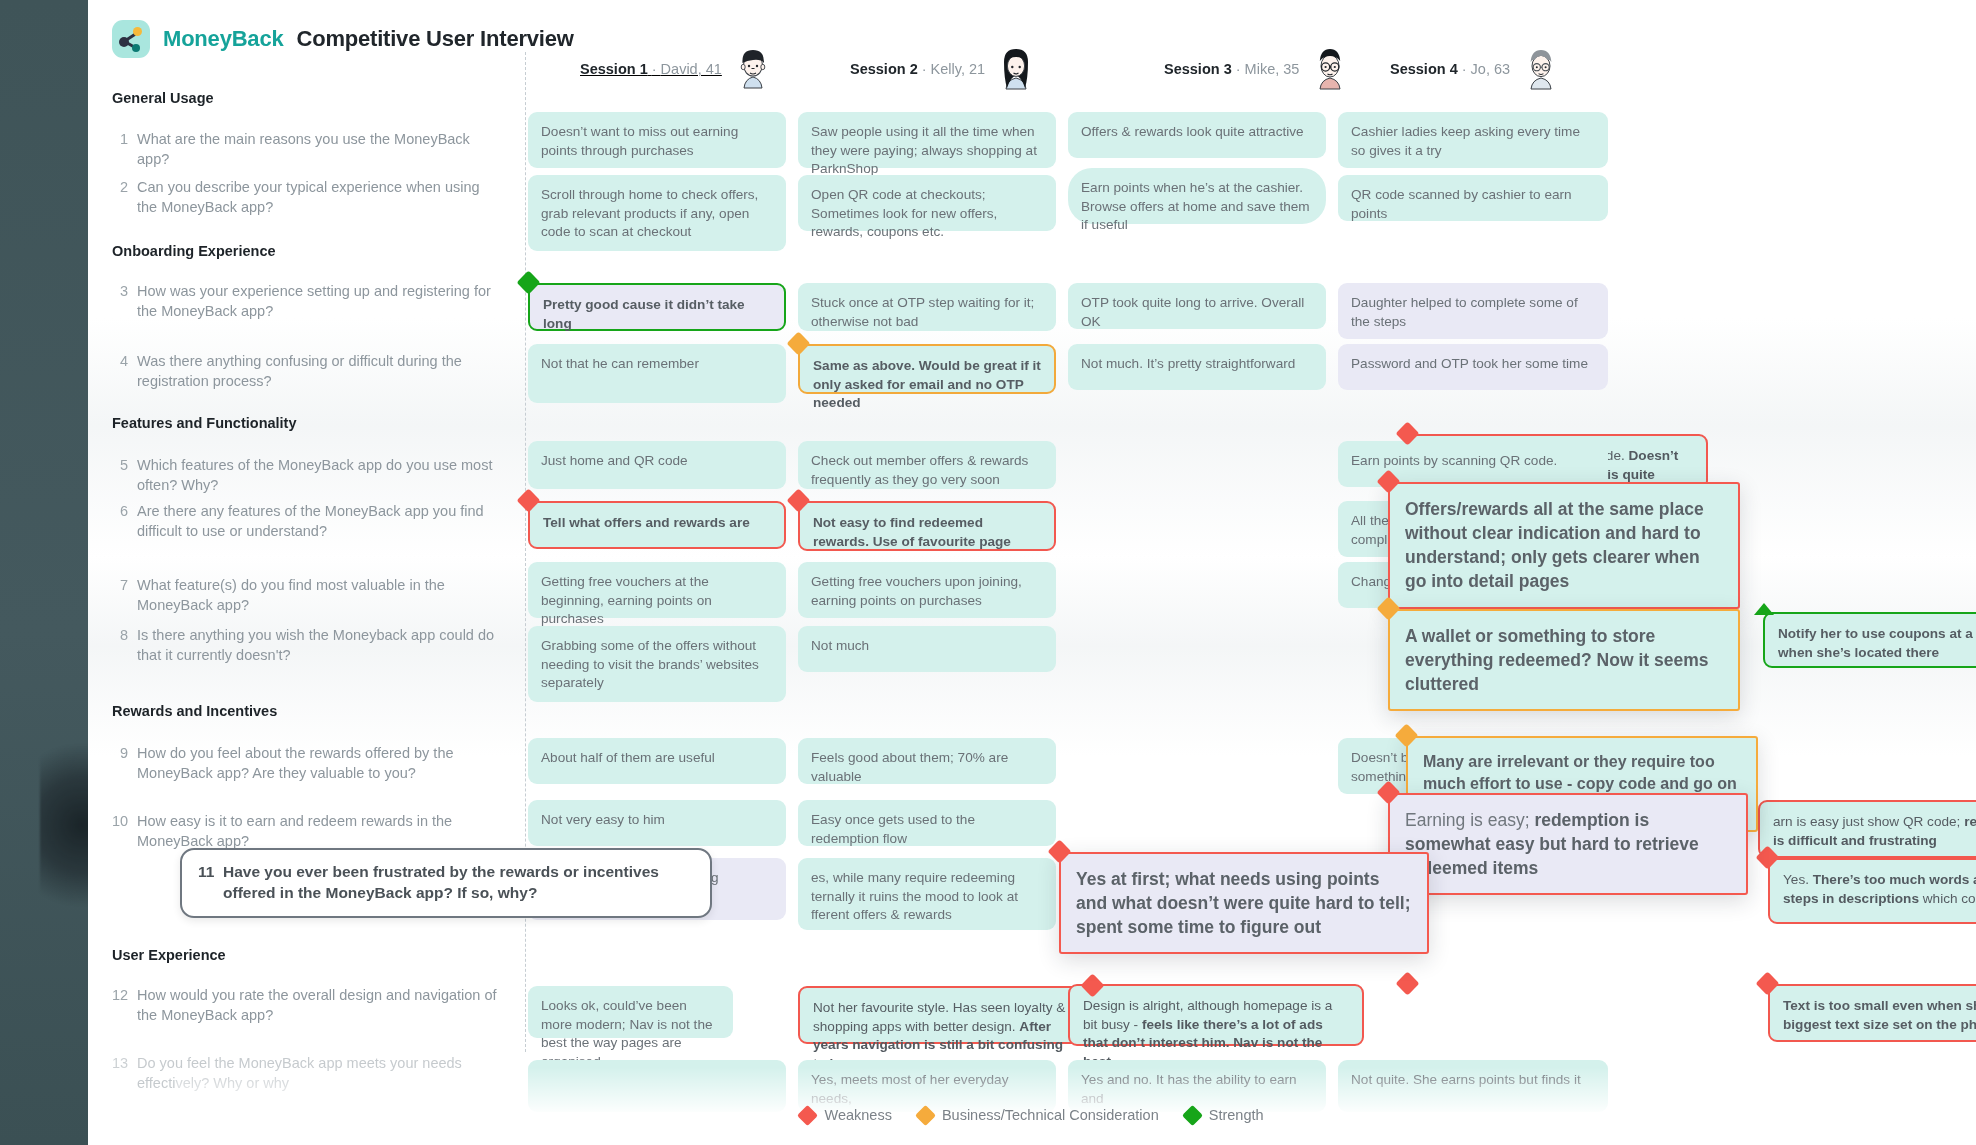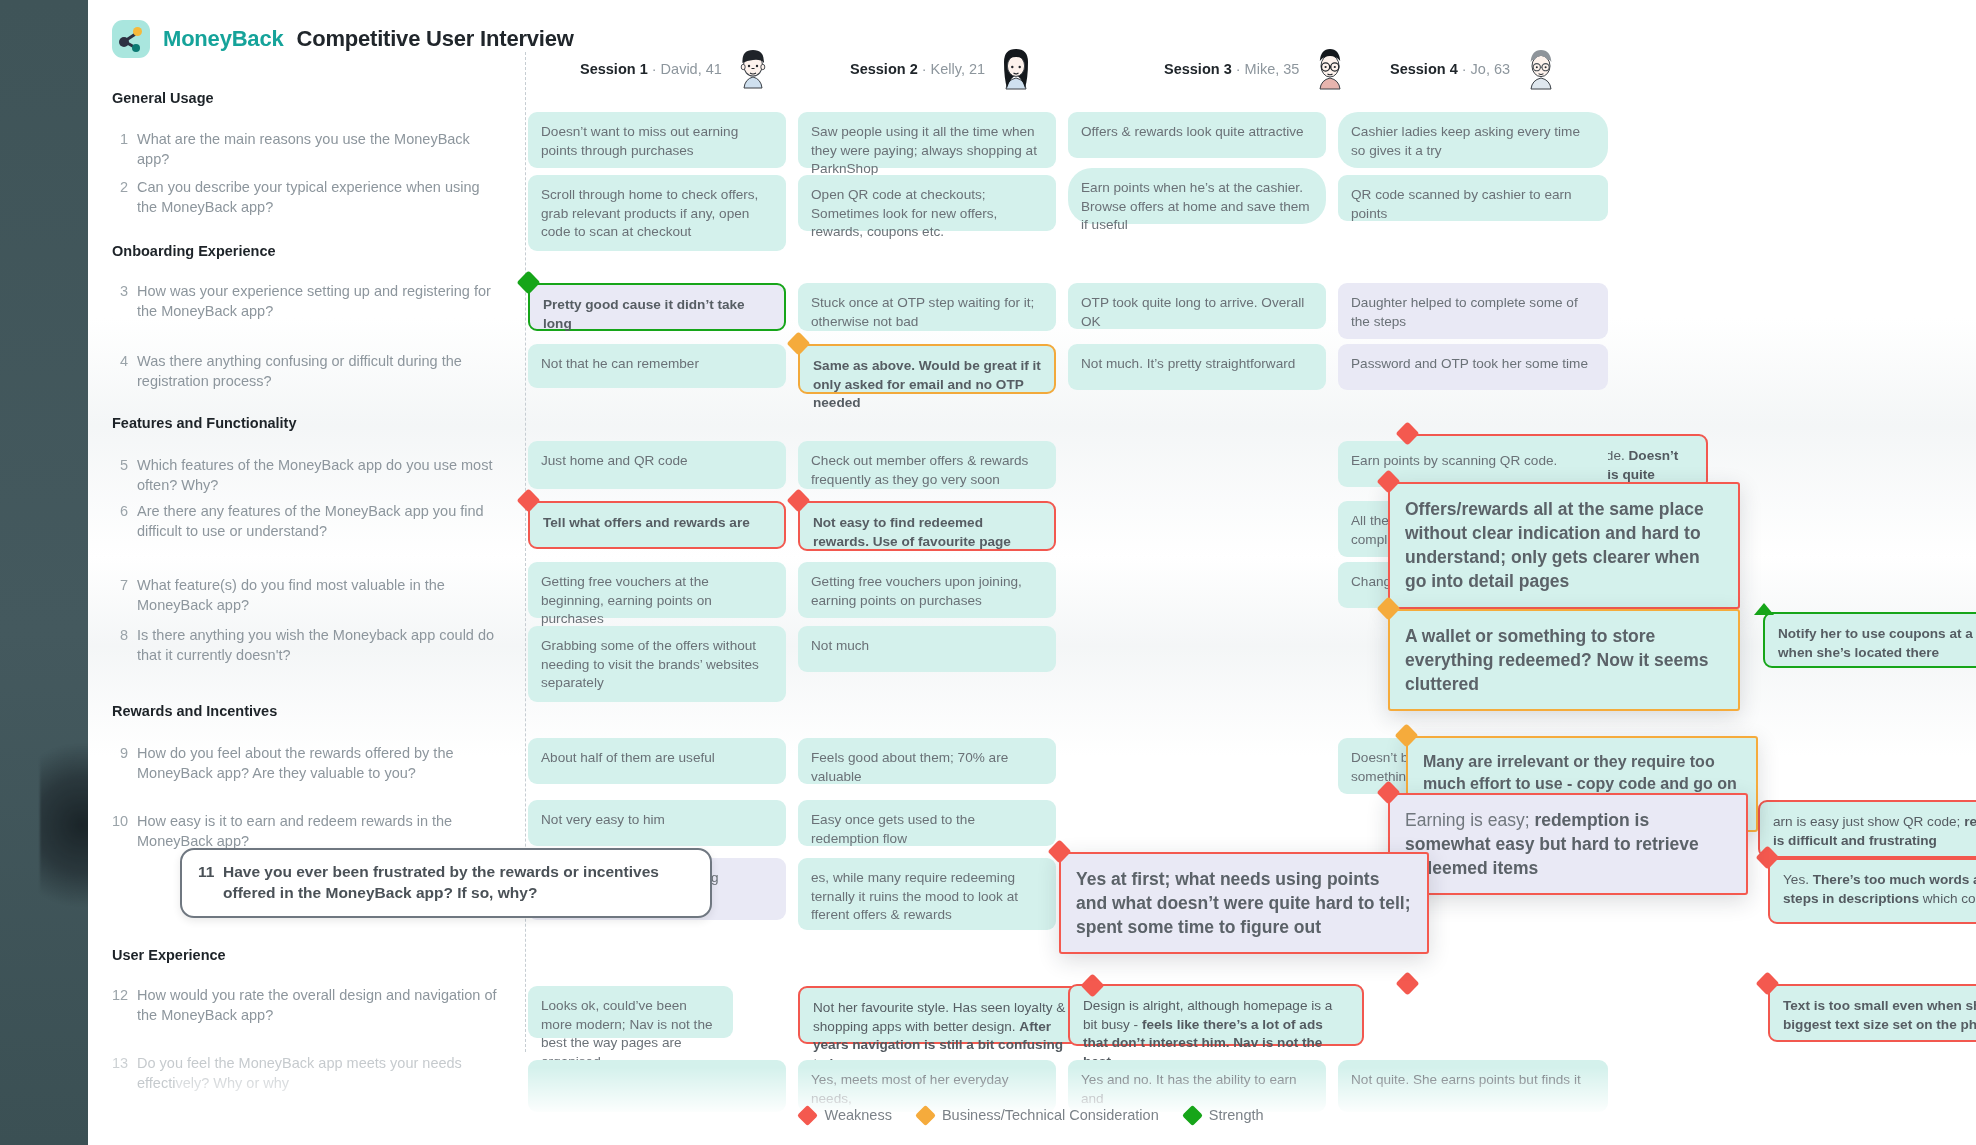--- a/index.html
+++ b/index.html
@@ -165,21 +165,21 @@
         <div class="d1"></div>
           <div class="d2"></div>
           <div class="d3"></div>
       </div>
       <div class="brand">MoneyBack</div>
       <div class="htitle">Competitive User Interview</div>
     </div>
 
     <div class="vdash"></div>
 
-    <div class="sess" style="left:492px;">
+    <div class="sess" style="left:492px;text-decoration:underline;">
       <div class="lbl"><span>Session 1</span> <span class="who">· <span>David, 41</span></span></div>
       <div class="avatar">
         <svg viewBox="0 0 46 46" width="46" height="46">
           <path d="M14 42 q1-9 9-11 h0 q8 2 9 11z" fill="#cfe0ef" stroke="#3a3f45" stroke-width="1"></path>
           <ellipse cx="23" cy="19" rx="9.5" ry="11" fill="#fdf2ec" stroke="#3a3f45" stroke-width="1.1"></ellipse>
           <path d="M12.5 17 q-1-13 10.5-13 T34 17 q-3-4-11-3 -6 .5-10.5 3z" fill="#1f2328"></path>
           <ellipse cx="13.2" cy="21" rx="2" ry="2.7" fill="#fdf2ec" stroke="#3a3f45" stroke-width=".9"></ellipse>
           <ellipse cx="32.8" cy="21" rx="2" ry="2.7" fill="#fdf2ec" stroke="#3a3f45" stroke-width=".9"></ellipse>
           <circle cx="19" cy="20" r="1.2" fill="#22262b"></circle>
             <circle cx="27" cy="20" r="1.2" fill="#22262b"></circle>
@@ -298,21 +298,21 @@
     <div class="q" style="position:absolute;top:1054px;width:437px;opacity:.5;">
       <span class="num">13</span>
       <span>Do you feel the MoneyBack app meets your needs effectively? Why or why</span>
     </div>
 
     <div class="card" style="left:440px;top:112px;width:258px;height:56px;"><span>Doesn’t want to miss out earning points through purchases</span></div>
     <div class="card" style="left:440px;top:175px;width:258px;height:76px;"><span>Scroll through home to check offers, grab relevant products if any, open code to scan at checkout</span></div>
 
     <div class="dia green" style="left:432px;top:274px;"></div>
     <div class="card mark green lavbg" style="left:440px;top:283px;width:258px;height:48px;"><span>Pretty good cause it didn’t take long</span></div>
-    <div class="card" style="left:440px;top:344px;width:258px;height:44px;"><span>Not that he can remember</span></div>
+    <div class="card" style="left:440px;top:344px;width:258px;height:59px;"><span>Not that he can remember</span></div>
 
     <div class="card" style="left:440px;top:441px;width:258px;height:48px;"><span>Just home and QR code</span></div>
     <div class="dia red" style="left:432px;top:492px;"></div>
     <div class="card mark red tealbg" style="left:440px;top:501px;width:258px;height:48px;"><span>Tell what offers and rewards are</span></div>
     <div class="card" style="left:440px;top:562px;width:258px;height:56px;"><span>Getting free vouchers at the beginning, earning points on purchases</span></div>
     <div class="card" style="left:440px;top:626px;width:258px;height:76px;"><span>Grabbing some of the offers without needing to visit the brands’ websites separately</span></div>
 
     <div class="card" style="left:440px;top:738px;width:258px;height:46px;"><span>About half of them are useful</span></div>
     <div class="card" style="left:440px;top:800px;width:258px;height:46px;"><span>Not very easy to him</span></div>
     <div class="card lav" style="left:440px;top:858px;width:258px;height:62px;overflow:hidden;"><span>ily tell what is what by looking</span></div>
@@ -353,21 +353,21 @@
     </div>
 
     <div class="card mark red tealbg" style="left:1306px;top:559px;width:300px;height:50px;"><span>Ability to display QR code even on startup loading screen</span></div>
 
     <div class="dia red" style="left:1311px;top:975px;"></div>
     <div class="card mark red tealbg" style="left:980px;top:984px;width:296px;height:62px;font-weight:normal;">
       <span>Design is alright, although homepage is a bit busy - </span><b>feels like there’s a lot of ads that don’t interest him. Nav is not the best</b>
     </div>
     <div class="card" style="left:980px;top:1060px;width:258px;height:52px;"><span>Yes and no. It has the ability to earn and</span></div>
 
-    <div class="card" style="left:1250px;top:112px;width:270px;height:56px;overflow:hidden;border-radius:20px;"><span>Cashier ladies keep asking every time so gives it a try</span></div>
+    <div class="card" style="left:1250px;top:112px;width:270px;height:56px;overflow:hidden;"><span>Cashier ladies keep asking every time so gives it a try</span></div>
     <div class="card" style="left:1250px;top:175px;width:270px;height:46px;overflow:hidden;"><span>QR code scanned by cashier to earn points</span></div>
 
     <div class="card lav" style="left:1250px;top:283px;width:270px;height:56px;overflow:hidden;"><span>Daughter helped to complete some of the steps</span></div>
     <div class="card lav" style="left:1250px;top:344px;width:270px;height:46px;overflow:hidden;"><span>Password and OTP took her some time</span></div>
 
     <div class="card" style="left:1250px;top:441px;width:270px;height:46px;overflow:hidden;"><span>Earn points by scanning QR code.</span></div>
     <div class="card" style="left:1250px;top:501px;width:270px;height:56px;overflow:hidden;"><span>All the offer redemption things as they’re complicated to understand</span></div>
     <div class="card" style="left:1250px;top:562px;width:270px;height:46px;overflow:hidden;"><span>Changing points to money to spend</span></div>
     <div class="dia green tri" style="left:1666px;top:603px;"></div>
     <div class="card mark green tealbg" style="left:1675px;top:612px;width:300px;height:56px;overflow:hidden;"><span>Notify her to use coupons at a store when she’s located there</span></div>

